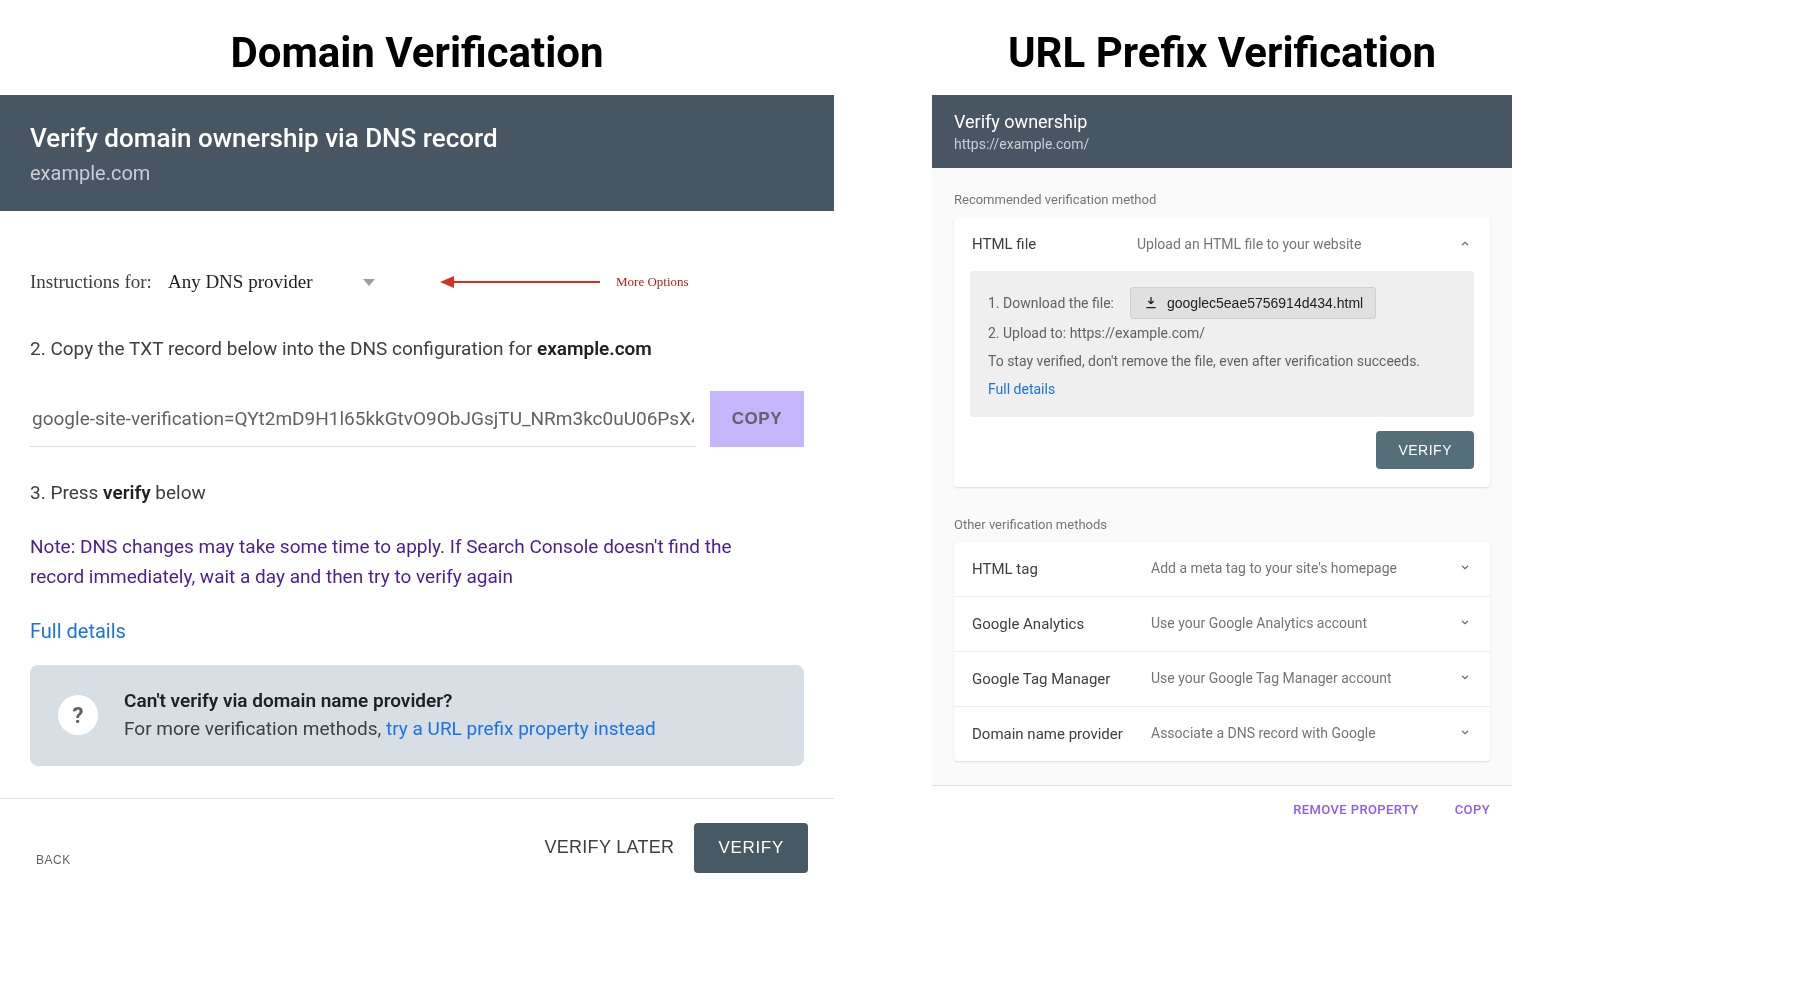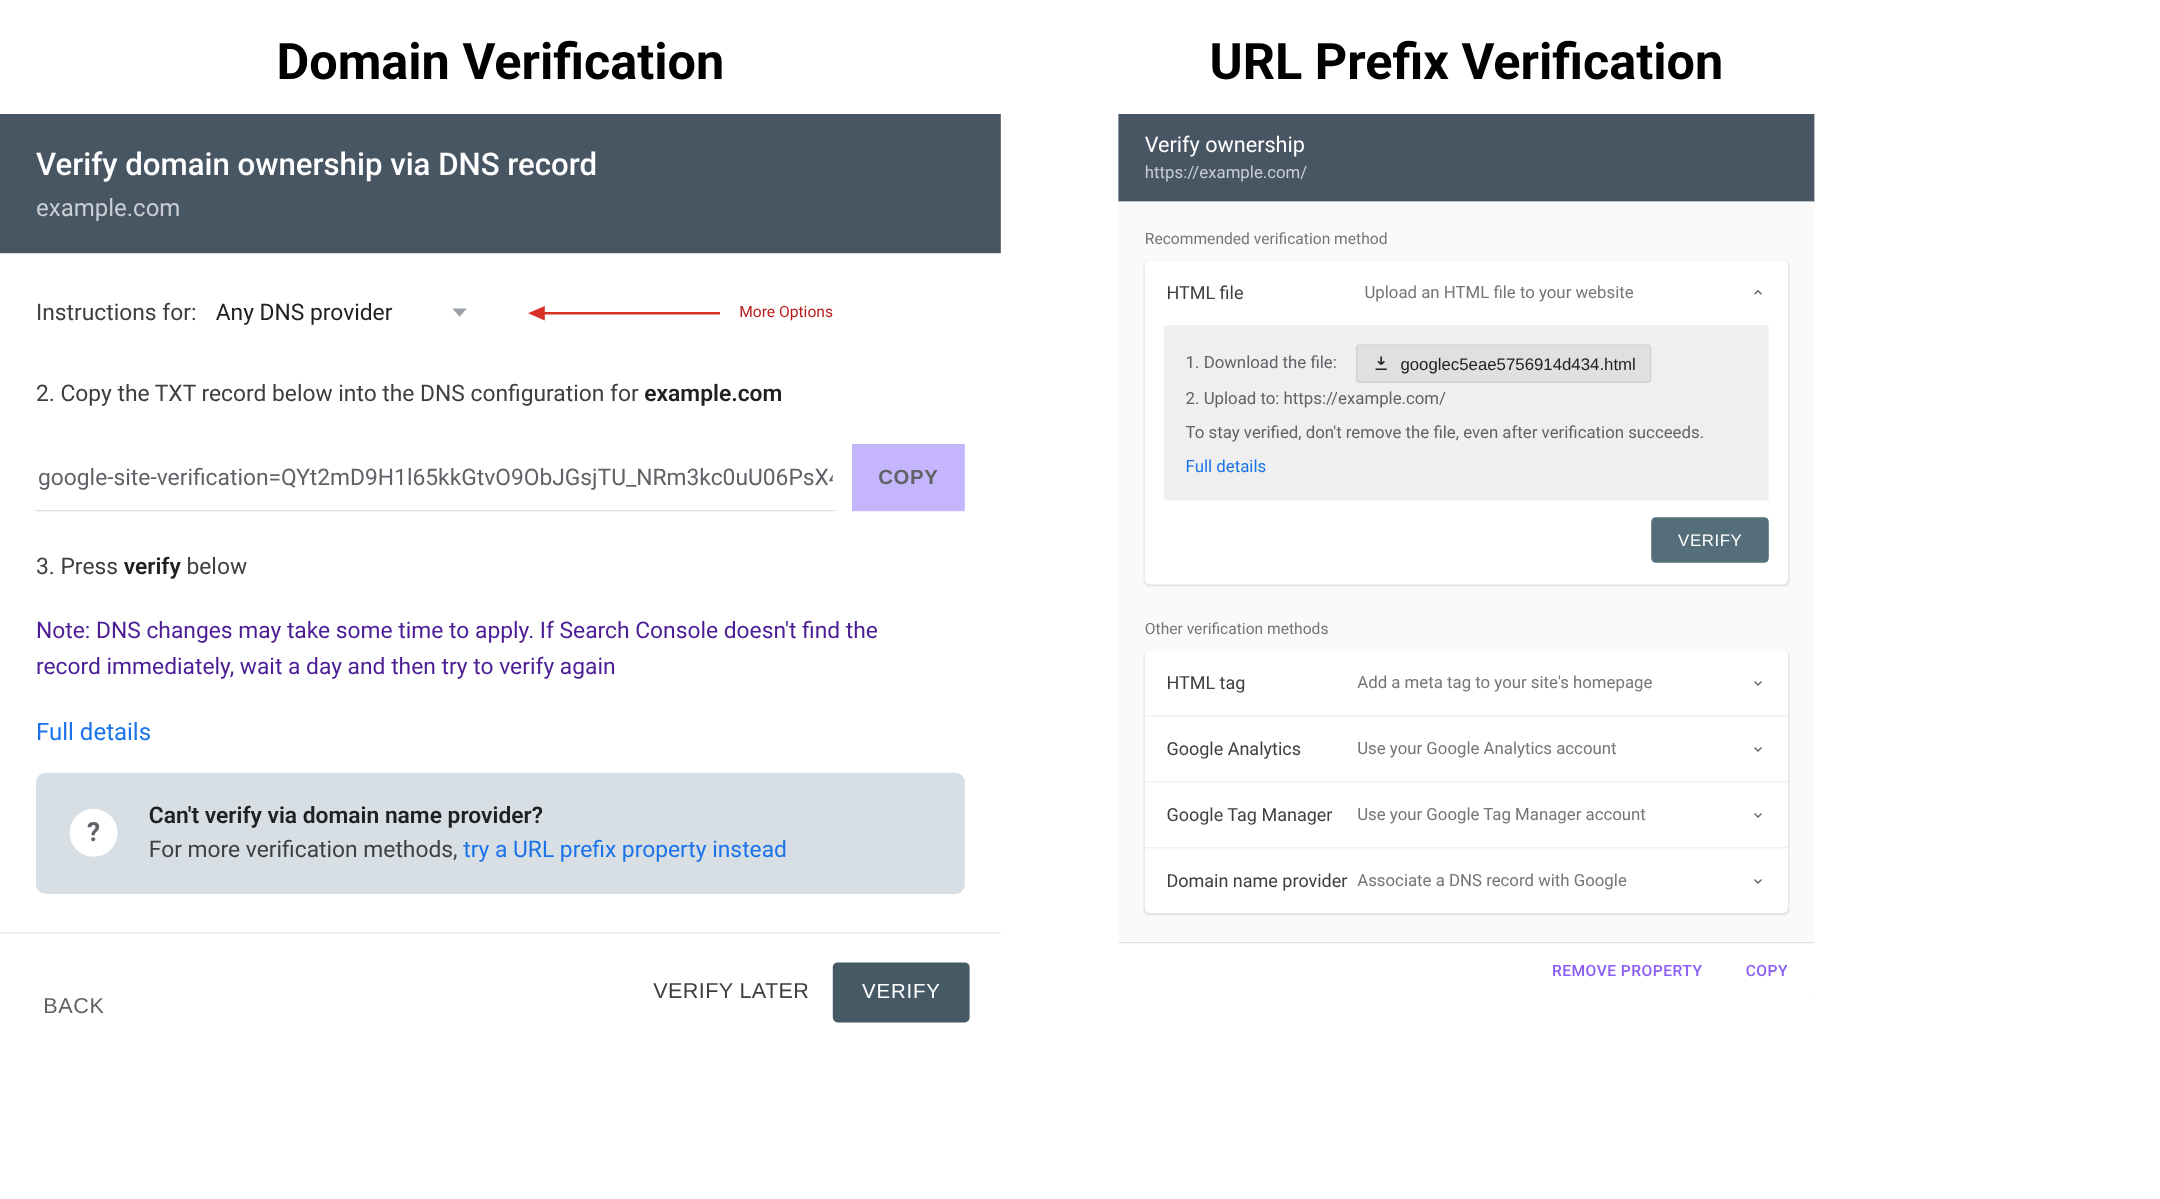--- a/index.html
+++ b/index.html
@@ -30,23 +30,24 @@
       background: #485563;
       color: #fff;
       padding: 28px 30px 26px 30px;
     }
     .hdr-dark h1 { font-size: 26px; font-weight: 500; }
     .hdr-dark .sub { color: #c8ced3; font-size: 20px; margin-top: 8px; }
     .body-left { padding: 0 30px; }
     .instr-row {
       display: flex;
       align-items: center;
-      margin-top: 34px;
+      margin-top: 56px;
       gap: 14px;
       position: relative;
+      font-family: Liberation Serif, serif;
     }
     .instr-label { color: #3c4043; font-size: 19px; }
     .dropdown {
       display: inline-flex;
       align-items: center;
       gap: 50px;
       font-size: 19px;
       color: #202124;
       cursor: pointer;
       padding: 4px 2px;
@@ -124,21 +125,21 @@
     .tip-text a { color: #1a73e8; text-decoration: none; }
     .footer-left {
       margin-top: 32px;
       border-top: 1px solid #e0e0e0;
       display: flex;
       align-items: center;
       justify-content: space-between;
       padding: 24px 26px 24px 36px;
     }
     .btn-back {
-      background: none; border: none; font-size: 18px; color: #5f6368; letter-spacing: .5px; cursor: pointer; font-weight: 500; margin-top: 24px;
+      background: none; border: none; font-size: 12px; color: #5f6368; letter-spacing: .5px; cursor: pointer; font-weight: 500; margin-top: 24px;
     }
     .footer-left .right { display: flex; gap: 0; align-items: center; }
     .btn-verify-later {
       background: none; border: none; font-size: 18px; color: #3c4043; font-weight: 500; letter-spacing: .3px; padding: 12px 20px; cursor: pointer;
     }
     .btn-verify-primary {
       background: #455a64;
       color: #fff;
       border: none;
       border-radius: 4px;
@@ -211,25 +212,25 @@
     }
     .other-methods { margin-top: 24px; }
     .methods-list {
       background: #fff;
       margin: 0 22px;
       border-radius: 4px;
       box-shadow: 0 1px 2px rgba(0,0,0,.12);
     }
     .methods-list .m-row {
       display: flex;
-      align-items: center;
+      align-items: flex-start;
       padding: 18px 18px;
       border-bottom: 1px solid #eee;
       cursor: pointer;
-      gap: 4px;
+      gap: 24px;
     }
     .methods-list .m-row:last-child { border-bottom: none; }
     .m-row .name { width: 155px; font-size: 15px; color: #3c4043; }
     .m-row .desc { flex: 1; font-size: 14px; color: #757575; }
     .m-row .chev { color: #757575; }
     .footer-right {
       margin-top: 24px;
       border-top: 1px solid #e0e0e0;
       background: #fff;
       display: flex;

